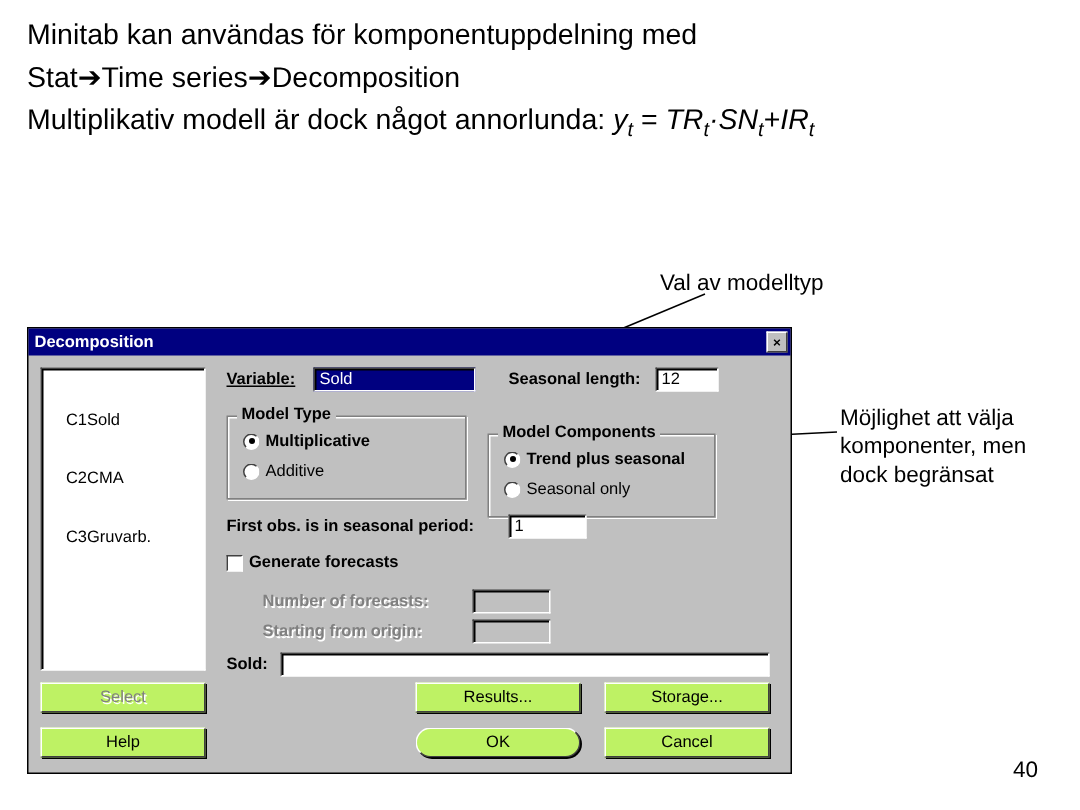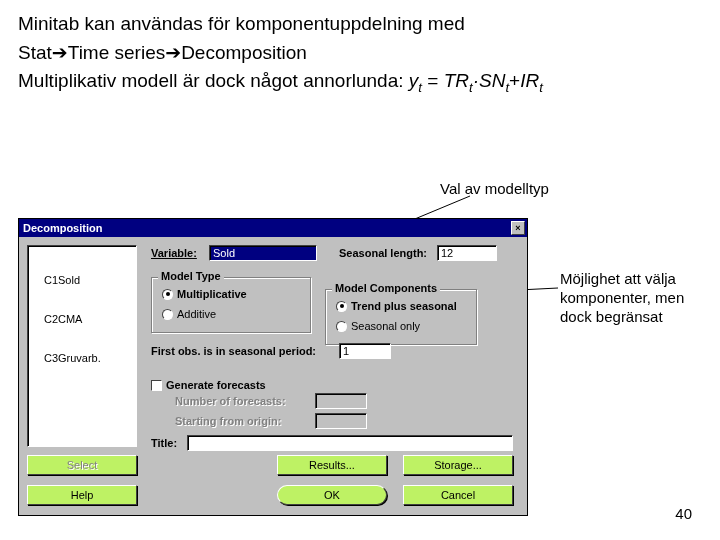--- a/index.html
+++ b/index.html
@@ -189,21 +189,21 @@
     <div class="var-list">
       <div class="row"><span class="col1">C1</span><span>Sold</span></div>
       <div class="row"><span class="col1">C2</span><span>CMA</span></div>
       <div class="row"><span class="col1">C3</span><span>Gruvarb.</span></div>
     </div>
 
     <div class="dlg-label" style="left:132px; top:10px; font-weight:bold;"><span class="u">Variable:</span></div>
     <div class="dlg-input sel" style="left:190px; top:8px; width:108px; height:16px;">Sold</div>
 
     <div class="dlg-label" style="left:320px; top:10px; font-weight:bold;">Seasonal length:</div>
-    <div class="dlg-input" style="left:418px; top:8px; width:60px; height:16px;">12</div>
+    <div class="dlg-input" style="left:418px; top:8px; width:42px; height:16px;">12</div>
 
     <div class="fieldset" style="left:132px; top:40px; width:160px; height:56px;">
       <div class="legend">Model Type</div>
       <div class="radio" style="left:10px; top:10px;">
           <span class="circ checked"></span>
           <span style="font-weight:bold;">Multiplicative</span>
         </div>
       <div class="radio" style="left:10px; top:30px;">
           <span class="circ"></span>
           <span>Additive</span>
@@ -218,32 +218,32 @@
         </div>
       <div class="radio" style="left:10px; top:30px;">
           <span class="circ"></span>
           <span>Seasonal only</span>
         </div>
     </div>
 
     <div class="dlg-label" style="left:132px; top:108px; font-weight:bold;">First obs. is in seasonal period:</div>
     <div class="dlg-input" style="left:320px; top:106px; width:52px; height:16px;">1</div>
 
-    <div class="checkbox" style="left:132px; top:142px;justify-content:flex-end;">
+    <div class="checkbox" style="left:132px; top:132px;justify-content:flex-end;">
         <span class="box"></span>
         <span style="font-weight:bold;">Generate forecasts</span>
       </div>
 
     <div class="dlg-label grey" style="left:156px; top:158px; font-weight:bold;">Number of forecasts:</div>
     <div class="dlg-input" style="left:296px; top:156px; width:52px; height:16px; background:#c0c0c0;"></div>
 
     <div class="dlg-label grey" style="left:156px; top:178px; font-weight:bold;">Starting from origin:</div>
     <div class="dlg-input" style="left:296px; top:176px; width:52px; height:16px; background:#c0c0c0;"></div>
 
-    <div class="dlg-label" style="left:132px; top:200px; font-weight:bold;">Title:</div>
+    <div class="dlg-label" style="left:132px; top:200px; font-weight:bold;">Sold:</div>
     <div class="dlg-input" style="left:168px; top:198px; width:326px; height:16px;"></div>
 
     <div class="btn disabled" style="left:8px; top:218px; width:110px;">Select</div>
     <div class="btn" style="left:8px; top:248px; width:110px;">Help</div>
 
     <div class="btn" style="left:258px; top:218px; width:110px;">Results...</div>
     <div class="btn" style="left:384px; top:218px; width:110px;">Storage...</div>
     <div class="btn" style="left:258px; top:248px; width:110px;border-radius:10px;">OK</div>
     <div class="btn" style="left:384px; top:248px; width:110px;">Cancel</div>
   </div>

